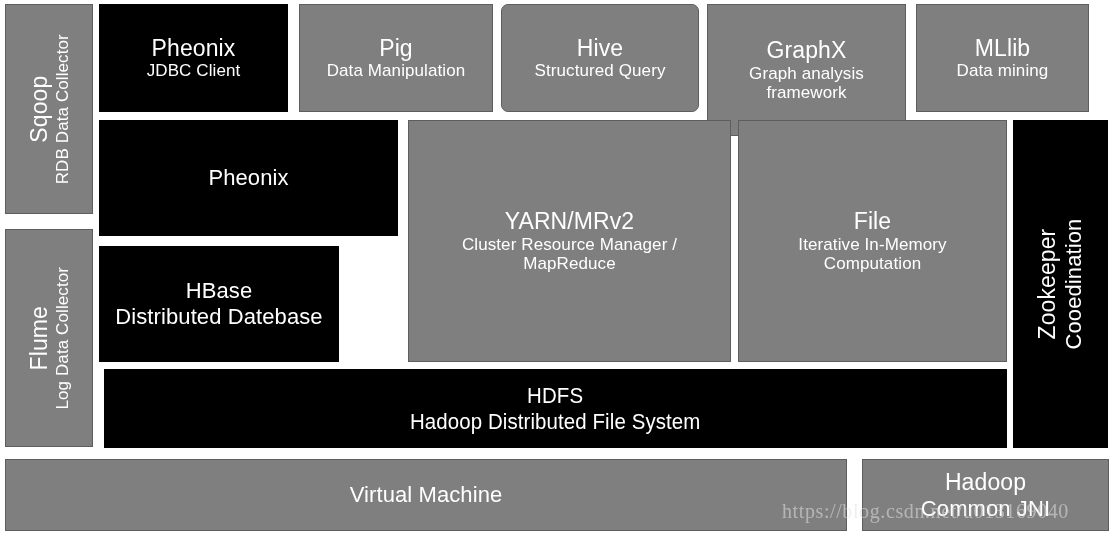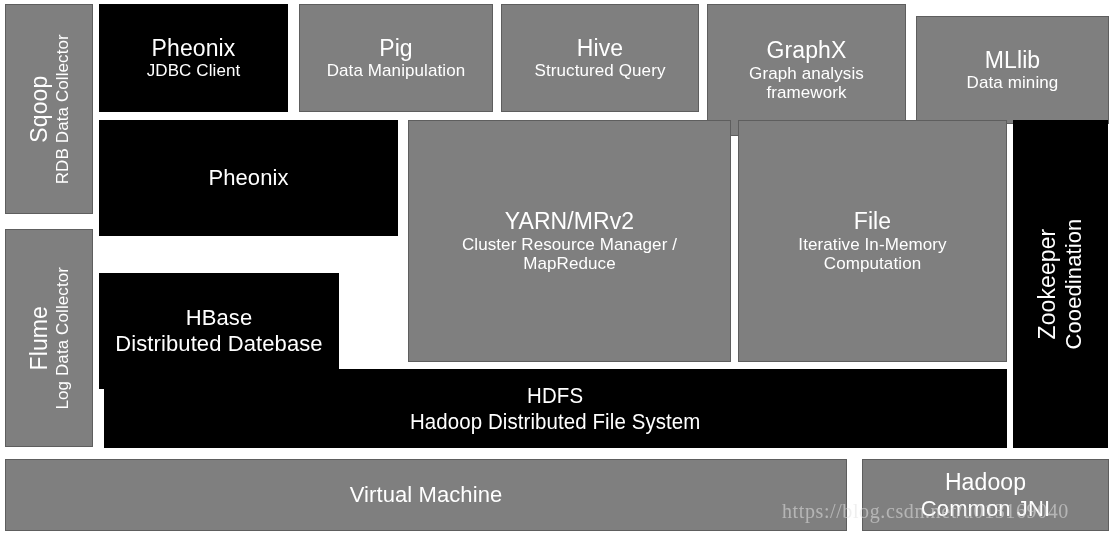--- a/index.html
+++ b/index.html
@@ -118,40 +118,40 @@
   <div class="box black" style="left:99px; top:4px; width:189px; height:108px;">
     <span class="title">Pheonix</span>
     <span class="sub">JDBC Client</span>
   </div>
 
   <div class="box gray" style="left:299px; top:4px; width:194px; height:108px;">
     <span class="title">Pig</span>
     <span class="sub">Data Manipulation</span>
   </div>
 
-  <div class="box gray" style="left:501px; top:4px; width:198px; height:108px;">
+  <div class="box gray" style="left:501px; top:4px; width:198px; height:108px;border-radius:7px;">
     <span class="title">Hive</span>
     <span class="sub">Structured Query</span>
   </div>
 
   <div class="box gray" style="left:707px; top:4px; width:199px; height:132px;">
     <span class="title">GraphX</span>
     <span class="sub">Graph analysis framework</span>
   </div>
 
-  <div class="box gray" style="left:916px; top:16px; width:193px; height:108px;">
+  <div class="box gray" style="left:916px; top:4px; width:173px; height:108px;">
     <span class="title">MLlib</span>
     <span class="sub">Data mining</span>
   </div>
 
   <div class="box black big-sub" style="left:99px; top:120px; width:299px; height:116px;">
     <span class="title">Pheonix</span>
   </div>
 
-  <div class="box black big-sub" style="left:99px; top:246px; width:240px; height:116px;margin-top:27px;">
+  <div class="box black big-sub" style="left:99px; top:246px; width:240px; height:116px;">
     <span class="title">HBase</span>
     <span class="sub">Distributed Datebase</span>
   </div>
 
   <div class="box gray" style="left:408px; top:120px; width:323px; height:242px;">
     <span class="title">YARN/MRv2</span>
     <span class="sub" style="max-width:250px;">Cluster Resource Manager / MapReduce</span>
   </div>
 
   <div class="box gray" style="left:738px; top:120px; width:269px; height:242px;">

